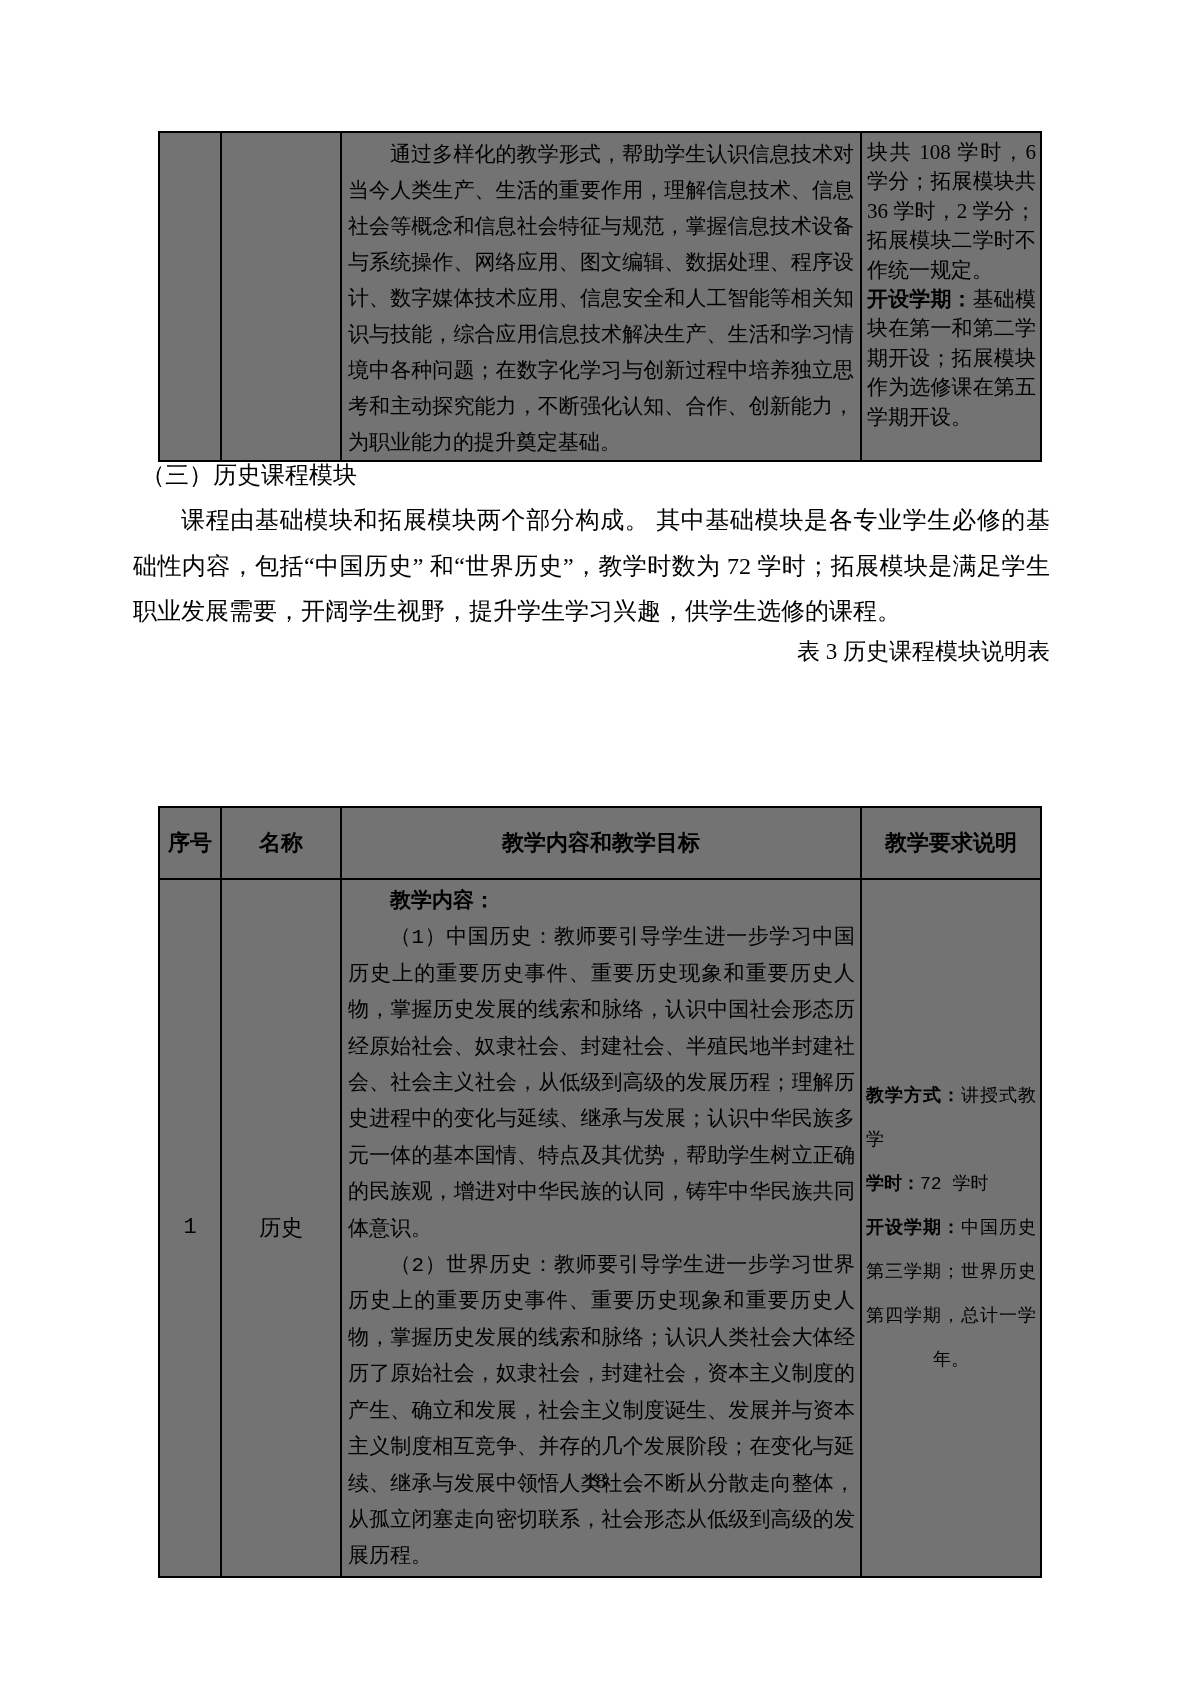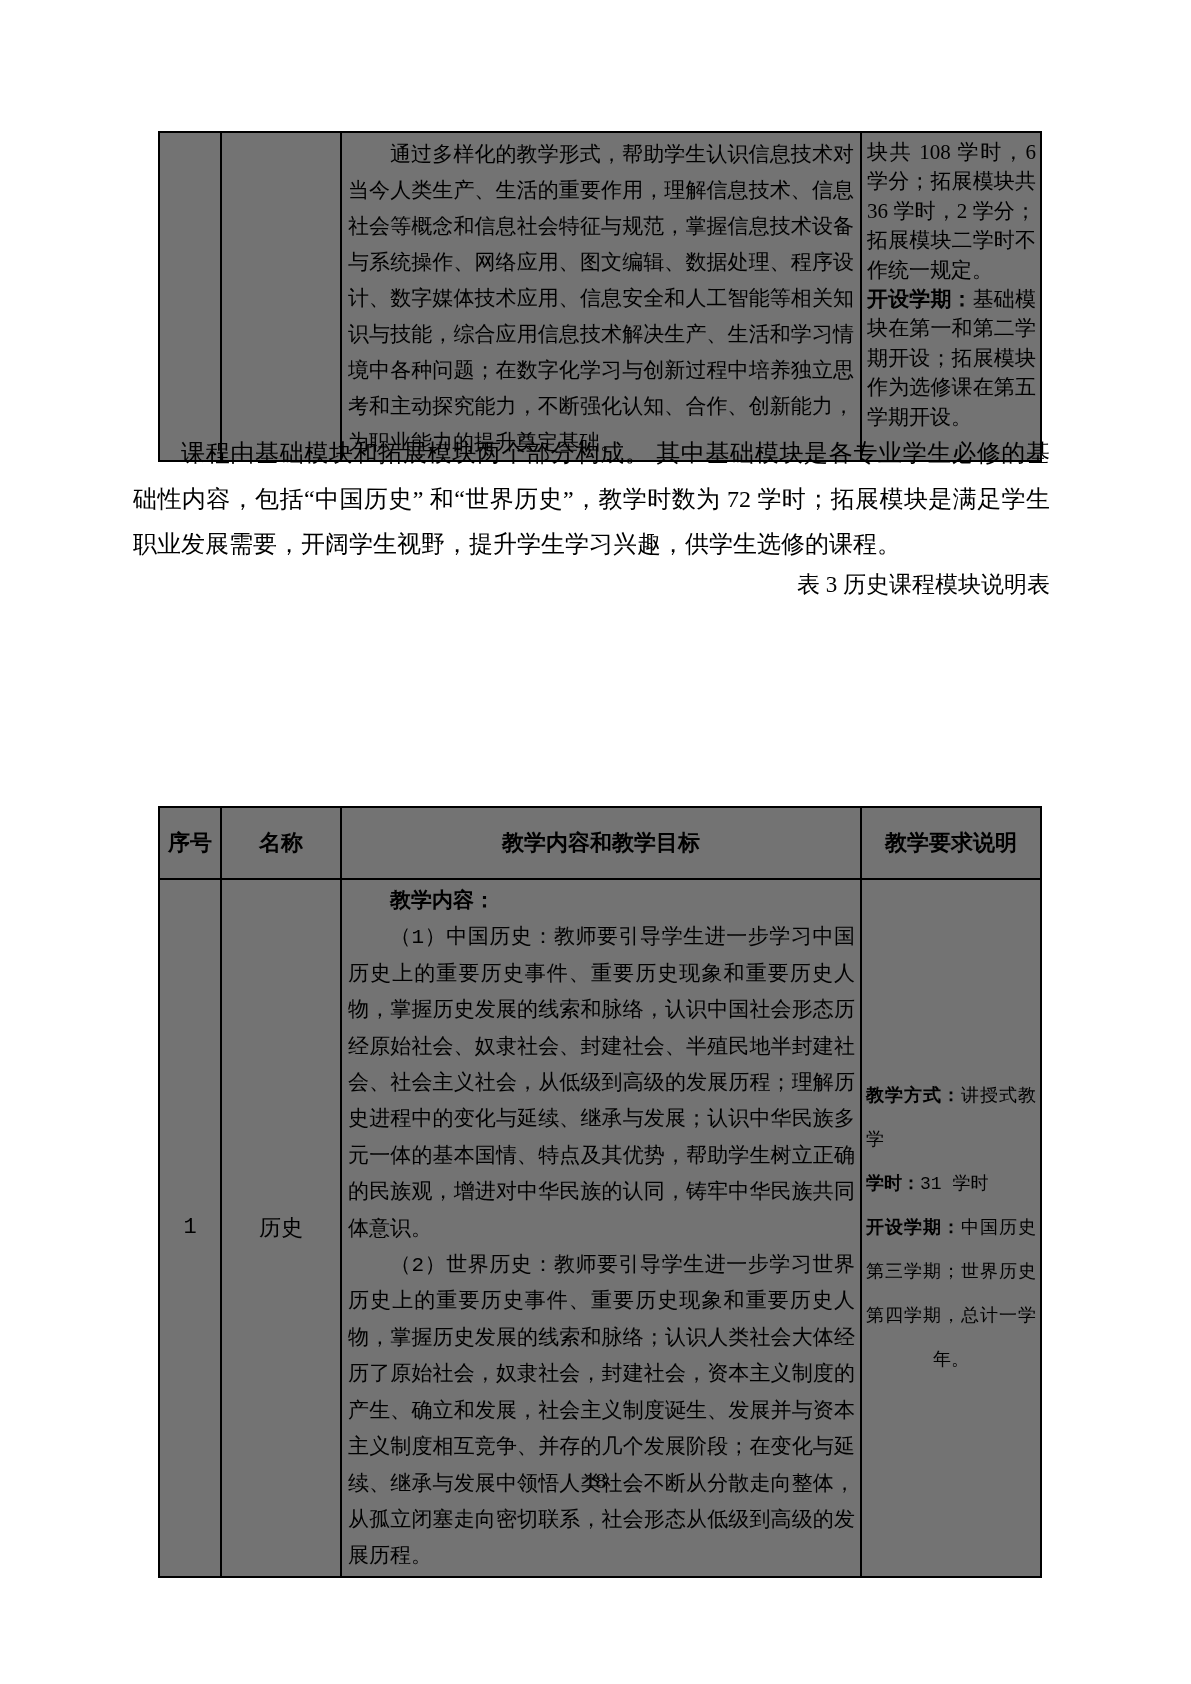--- a/index.html
+++ b/index.html
@@ -59,20 +59,21 @@
       </td>
       <td class="c4">
         <p>块共 108 学时，6 学分；拓展模块共 36 学时，2 学分；拓展模块二学时不作统一规定。</p>
         <p><b>开设学期：</b><span>基础模块在第一和第二学期开设；拓展模块作为选修课在第五学期开设。</span></p>
       </td>
     </tr>
   </tbody>
     </table>
 
   <div class="flow">
+    <h2>（三）历史课程模块</h2>
     <p class="body">课程由基础模块和拓展模块两个部分构成。 其中基础模块是各专业学生必修的基础性内容，包括“中国历史” 和“世界历史”，教学时数为 72 学时；拓展模块是满足学生职业发展需要，开阔学生视野，提升学生学习兴趣，供学生选修的课程。</p>
     <p class="caption">表 3 历史课程模块说明表</p>
   </div>
 
   <table class="doc" id="table3">
     <colgroup>
         <col style="width:62px">
         <col style="width:120px">
         <col style="width:520px">
         <col style="width:180px">
@@ -87,21 +88,21 @@
     <tr class="brow">
       <td class="seqCell">1</td>
       <td class="nameCell">历史</td>
       <td class="contentCell">
         <p><b>教学内容：</b></p>
         <p>（1）中国历史：教师要引导学生进一步学习中国历史上的重要历史事件、重要历史现象和重要历史人物，掌握历史发展的线索和脉络，认识中国社会形态历经原始社会、奴隶社会、封建社会、半殖民地半封建社会、社会主义社会，从低级到高级的发展历程；理解历史进程中的变化与延续、继承与发展；认识中华民族多元一体的基本国情、特点及其优势，帮助学生树立正确的民族观，增进对中华民族的认同，铸牢中华民族共同体意识。</p>
         <p>（2）世界历史：教师要引导学生进一步学习世界历史上的重要历史事件、重要历史现象和重要历史人物，掌握历史发展的线索和脉络；认识人类社会大体经历了原始社会，奴隶社会，封建社会，资本主义制度的产生、确立和发展，社会主义制度诞生、发展并与资本主义制度相互竞争、并存的几个发展阶段；在变化与延续、继承与发展中领悟人类社会不断从分散走向整体，从孤立闭塞走向密切联系，社会形态从低级到高级的发展历程。</p>
       </td>
       <td class="reqCell">
         <p><b>教学方式：</b><span>讲授式教学</span></p>
-        <p><b>学时：</b><span>31 学时</span></p>
+        <p><b>学时：</b><span>72 学时</span></p>
         <p class="centerLast"><b>开设学期：</b><span>中国历史第三学期；世界历史第四学期，总计一学年。</span></p>
       </td>
     </tr>
   </tbody>
     </table>
 
   <div class="pageNum">18</div>
 
 </div>
 

